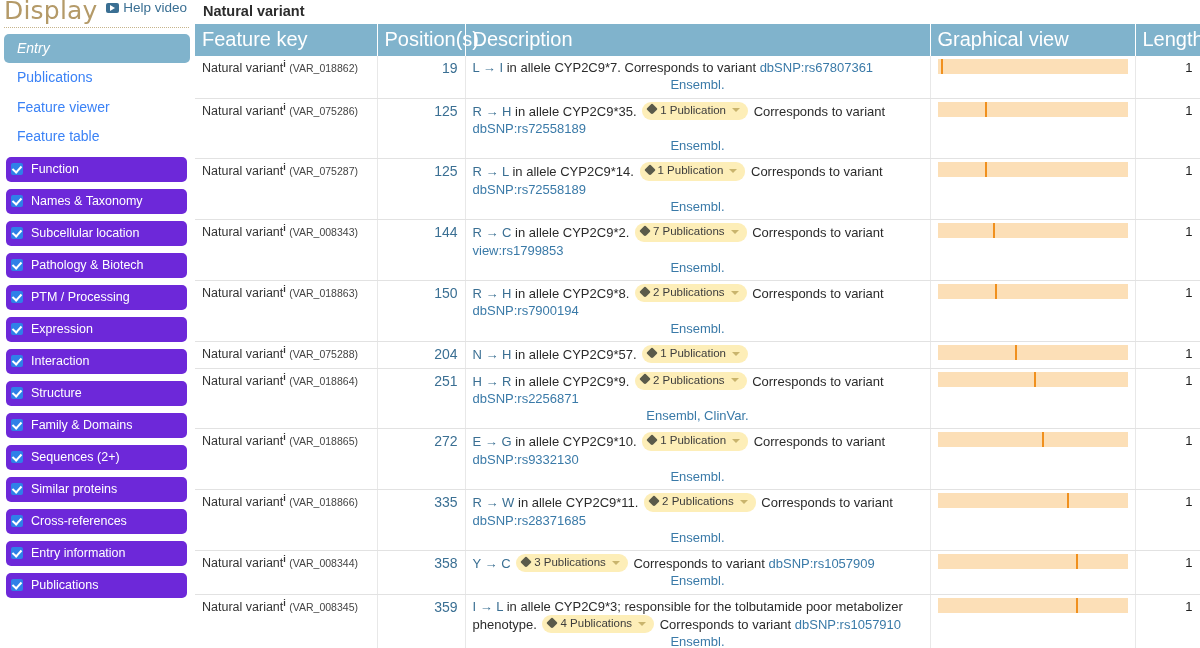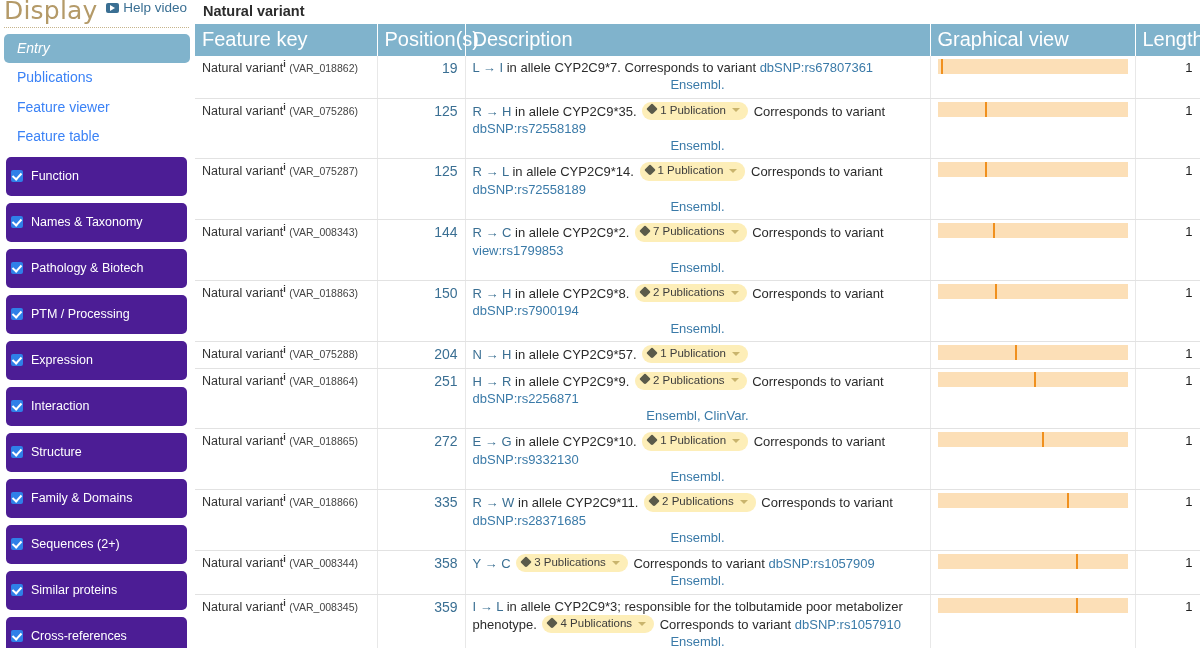--- a/index.html
+++ b/index.html
@@ -93,23 +93,23 @@
     font-size: 13px;
     color: #3a6f93;
     border-bottom: 1px dotted #3a6f93;
     cursor: pointer;
   }
 
   .check-list { margin-top: 5px; padding: 0 8px 0 6px; }
   .check-item {
     display: flex;
     align-items: center;
-    background: #4c1d95;
+    background: #6d28d9;
     border-radius: 5px;
-    height: 39px;
+    height: 25px;
     margin-bottom: 7px;
     cursor: pointer;
     overflow: hidden;
   }
   .cb {
     flex: 0 0 auto;
     width: 12px; height: 12px;
     margin: 0 8px 0 5px;
     background: #2f80e8;
     border-radius: 2px;
@@ -256,20 +256,24 @@
 
 
     <div class="check-list" id="check-list">
         <div class="check-item">
           <span class="cb"></span>
           <span class="check-label">Function</span>
         </div>
         <div class="check-item">
           <span class="cb"></span>
           <span class="check-label">Names &amp; Taxonomy</span>
+        </div>
+        <div class="check-item">
+          <span class="cb"></span>
+          <span class="check-label">Subcellular location</span>
         </div>
         <div class="check-item">
           <span class="cb"></span>
           <span class="check-label">Pathology &amp; Biotech</span>
         </div>
         <div class="check-item">
           <span class="cb"></span>
           <span class="check-label">PTM / Processing</span>
         </div>
         <div class="check-item">

